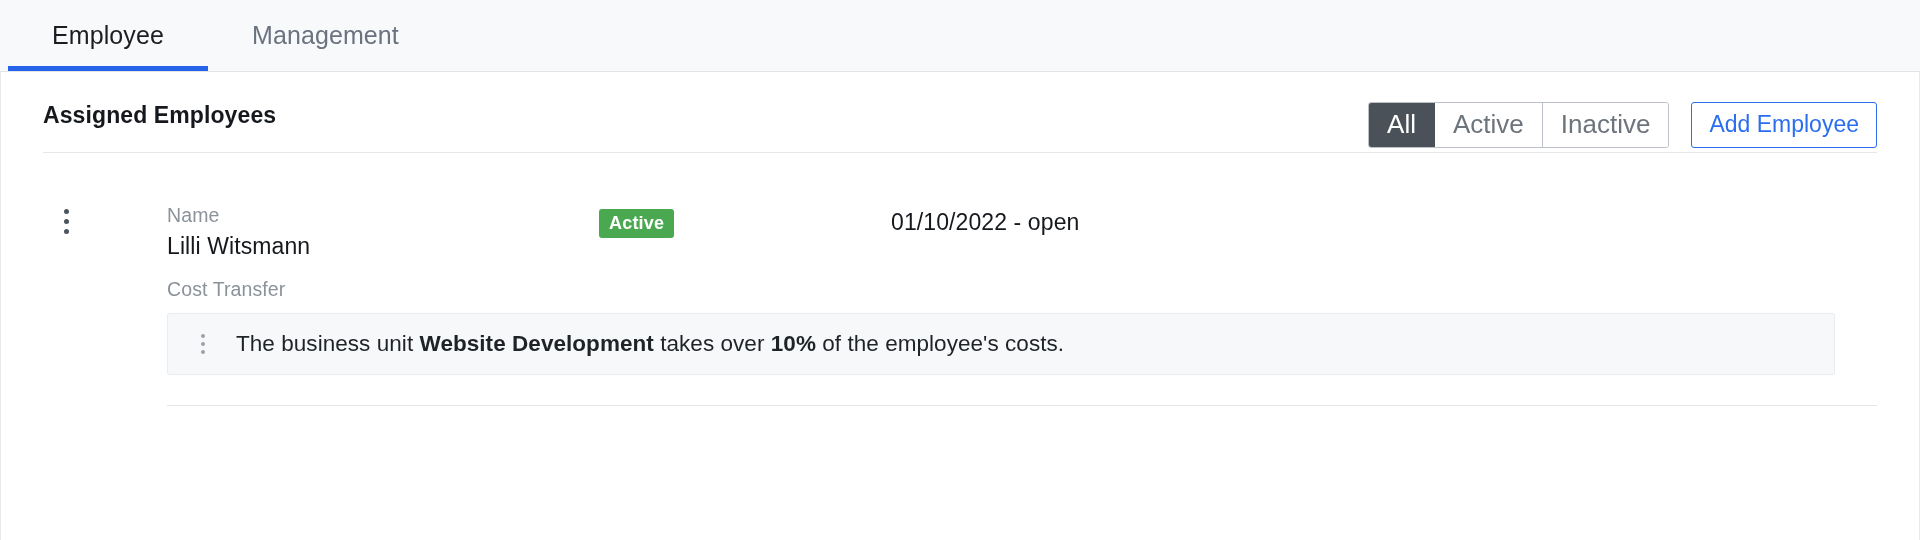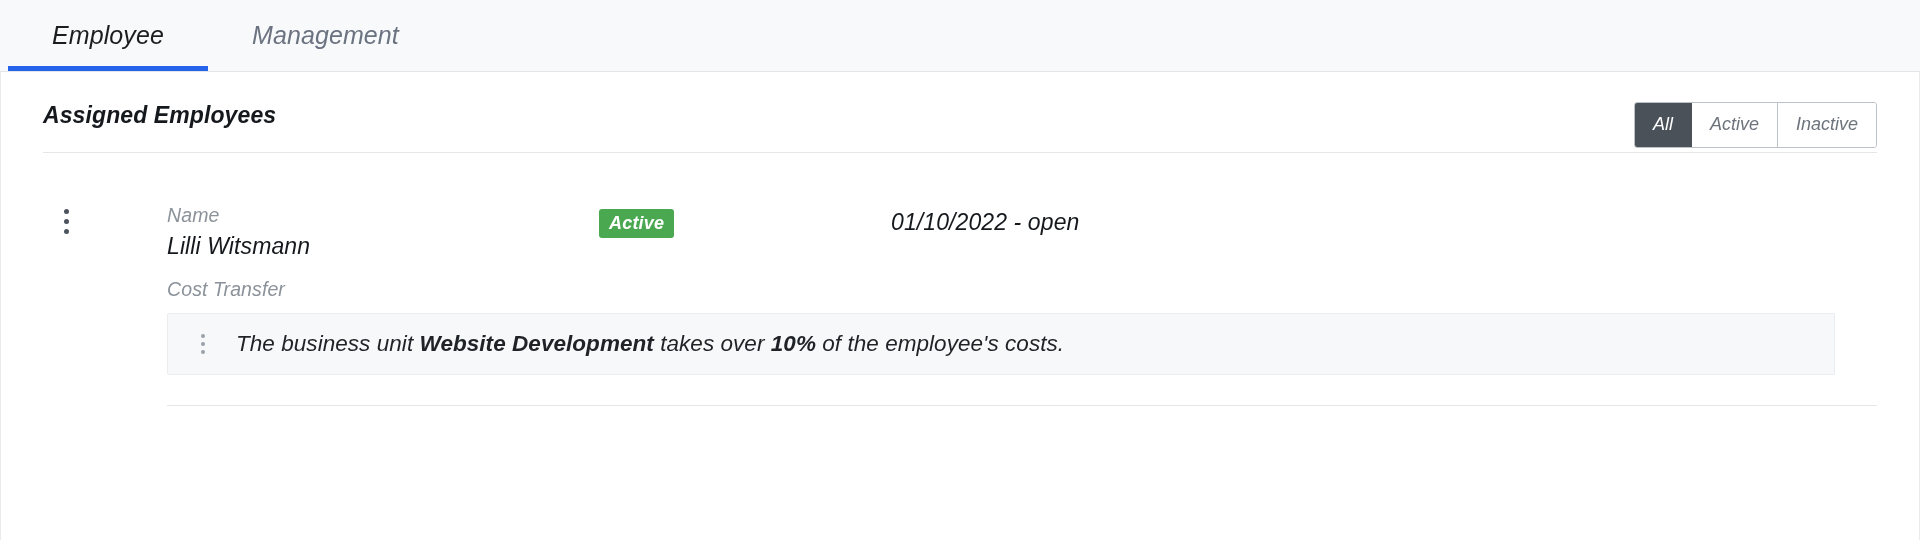--- a/index.html
+++ b/index.html
@@ -13,21 +13,20 @@
     font-family: "Liberation Sans", sans-serif;
     -webkit-font-smoothing: antialiased;
     overflow: hidden;
   }
 
   .app {
     position: relative;
     width: 1920px;
     height: 540px;
     background: #1d4ed8;
-    font-style: italic;
   }
 
   
   .tabbar {
     position: relative;
     height: 72px;
     background: #f8f9fa;
     border-bottom: 1px solid #e3e5e8;
     box-sizing: border-box;
   }
@@ -96,21 +95,21 @@
   }
 
   
   .segmented {
     display: flex;
     border-radius: 3px;
     overflow: hidden;
     border: 1px solid #bdc2c8;
   }
   .seg {
-    font-size: 18px;
+    font-size: 26px;
     color: #6d747c;
     background: #ffffff;
     padding: 6px 18px 8px 18px;
     cursor: pointer;
     border-right: 1px solid #bdc2c8;
     line-height: 30px;
     box-sizing: border-box;
   }
   .seg:last-child { border-right: none; }
   .seg.selected {
@@ -284,20 +283,21 @@
 
     <div class="section-head">
       <div class="section-title">Assigned Employees</div>
 
       <div class="head-controls">
         <div class="segmented">
           <div class="seg selected">All</div>
           <div class="seg">Active</div>
           <div class="seg">Inactive</div>
         </div>
+        <div class="btn-outline">Add Employee</div>
       </div>
     </div>
 
 
     <div class="divider"></div>
 
     <div class="emp-row">
 
       <div class="kebab">
         <i></i>

